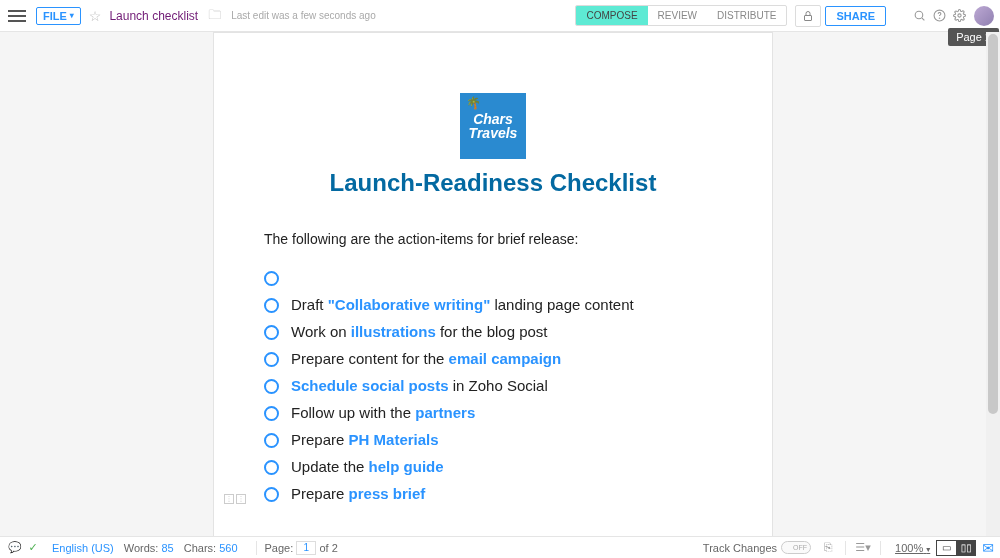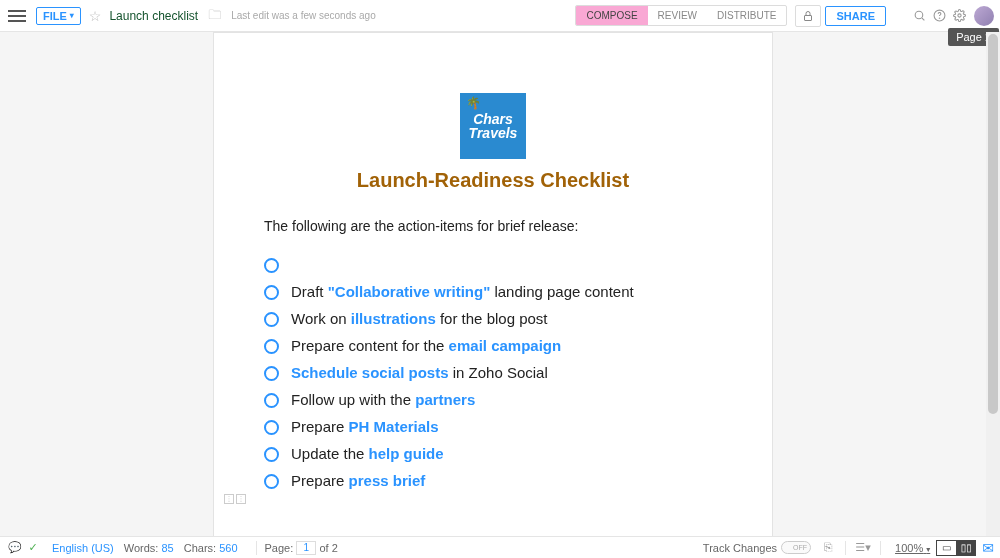--- a/index.html
+++ b/index.html
@@ -5,41 +5,41 @@
   * { box-sizing: border-box; margin: 0; padding: 0; }
   body { font-family: -apple-system, "Segoe UI", Helvetica, Arial, sans-serif; font-size: 12px; color: #333; background: #f5f5f5; width: 1000px; height: 558px; overflow: hidden; position: relative; }
 
   
   .topbar { position: absolute; top: 0; left: 0; right: 0; height: 32px; background: #fff; border-bottom: 1px solid #e5e5e5; display: flex; align-items: center; padding: 0 6px; }
   .hamburger { width: 22px; height: 22px; display: flex; flex-direction: column; justify-content: center; gap: 3px; cursor: pointer; padding: 0 2px; margin-right: 8px; }
   .hamburger span { display: block; height: 2px; background: #555; }
   .file-btn { border: 1px solid #2a93ff; color: #2a93ff; background: #fff; padding: 2px 6px; border-radius: 2px; font-size: 11px; font-weight: 600; cursor: pointer; display: flex; align-items: center; gap: 3px; }
   .file-btn .chev { font-size: 8px; }
   .star { color: #bbb; font-size: 14px; margin: 0 8px; cursor: pointer; }
-  .doc-title { font-size: 12px; color: #14532d; }
+  .doc-title { font-size: 12px; color: #701a75; }
   .folder-icon { color: #bbb; margin: 0 10px; font-size: 13px; }
   .last-edit { font-size: 10px; color: #a9a9a9; }
   .spacer { flex: 1; }
   .mode-tabs { display: flex; border: 1px solid #dcdcdc; border-radius: 2px; overflow: hidden; margin-right: 8px; }
   .mode-tabs div { padding: 4px 10px; font-size: 10px; color: #888; cursor: pointer; }
-  .mode-tabs div.active { background: #f9a8d4; color: #444; }
+  .mode-tabs div.active { background: #5eead4; color: #444; }
   .top-icon-btn { width: 26px; height: 22px; border: 1px solid #dcdcdc; border-radius: 2px; display: flex; align-items: center; justify-content: center; color: #888; cursor: pointer; margin-right: 4px; font-size: 12px; }
   .share-btn { border: 1px solid #2a93ff; color: #2a93ff; background: #fff; padding: 3px 10px; border-radius: 2px; font-size: 11px; font-weight: 600; cursor: pointer; margin-right: 24px; }
   .right-icons { display: flex; align-items: center; gap: 2px; }
   .right-icons .icn { width: 18px; height: 18px; color: #999; cursor: pointer; display: flex; align-items: center; justify-content: center; font-size: 13px; }
   .avatar { width: 20px; height: 20px; border-radius: 50%; background: linear-gradient(135deg,#bda9d4,#8f7fb0); margin-left: 4px; cursor: pointer; }
 
   .page-tooltip { position: absolute; top: 28px; right: 1px; background: #555; color: #fff; font-size: 11px; padding: 3px 8px; border-radius: 2px; }
 
   
   .canvas { position: absolute; top: 32px; left: 0; right: 14px; bottom: 22px; overflow: auto; }
   .doc { width: 560px; margin: 0 auto; background: #fff; min-height: 700px; border: 1px solid #e3e3e3; padding: 60px 50px; }
   .logo { width: 66px; height: 66px; margin: 0 auto 10px; background: #2a8ad0; display: flex; flex-direction: column; align-items: center; justify-content: center; color: #fff; font-style: italic; font-weight: bold; font-size: 14px; line-height: 1; position: relative; }
   .logo .palm { position: absolute; top: 4px; left: 6px; font-style: normal; font-size: 12px; }
-  .doc h1 { text-align: center; font-size: 20px; font-weight: 700; color: #a16207; margin-bottom: 26px; }
+  .doc h1 { text-align: center; font-size: 24px; font-weight: 700; color: #0369a1; margin-bottom: 34px; }
   .intro { font-size: 14px; color: #222; margin-bottom: 22px; }
   .item { display: flex; align-items: flex-start; gap: 12px; margin-bottom: 10px; font-size: 15px; color: #222; }
   .radio { width: 15px; height: 15px; border: 2px solid #2a93ff; border-radius: 50%; flex-shrink: 0; margin-top: 2px; cursor: pointer; }
   .item .txt a { color: #2a93ff; font-weight: 600; text-decoration: none; }
 
   .page-handles { position: absolute; left: 224px; top: 494px; display: flex; gap: 2px; }
   .page-handles div { width: 10px; height: 10px; border: 1px solid #ccc; font-size: 7px; color: #bbb; display: flex; align-items: center; justify-content: center; cursor: pointer; }
 
   
   .vscroll { position: absolute; top: 32px; right: 0; width: 14px; bottom: 22px; background: #f0f0f0; }

